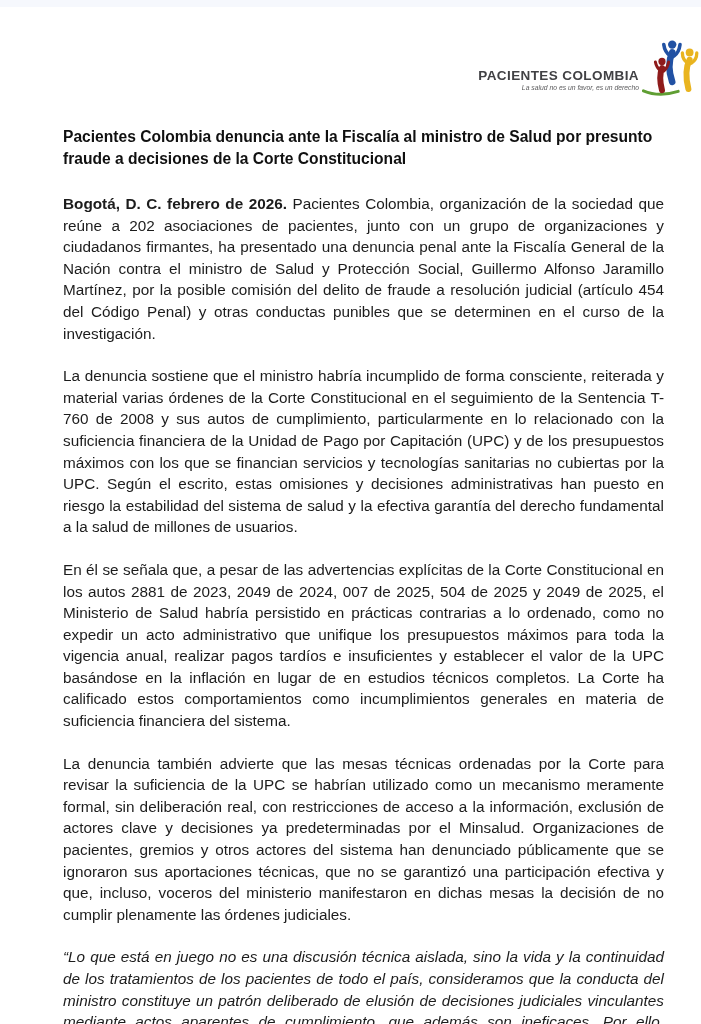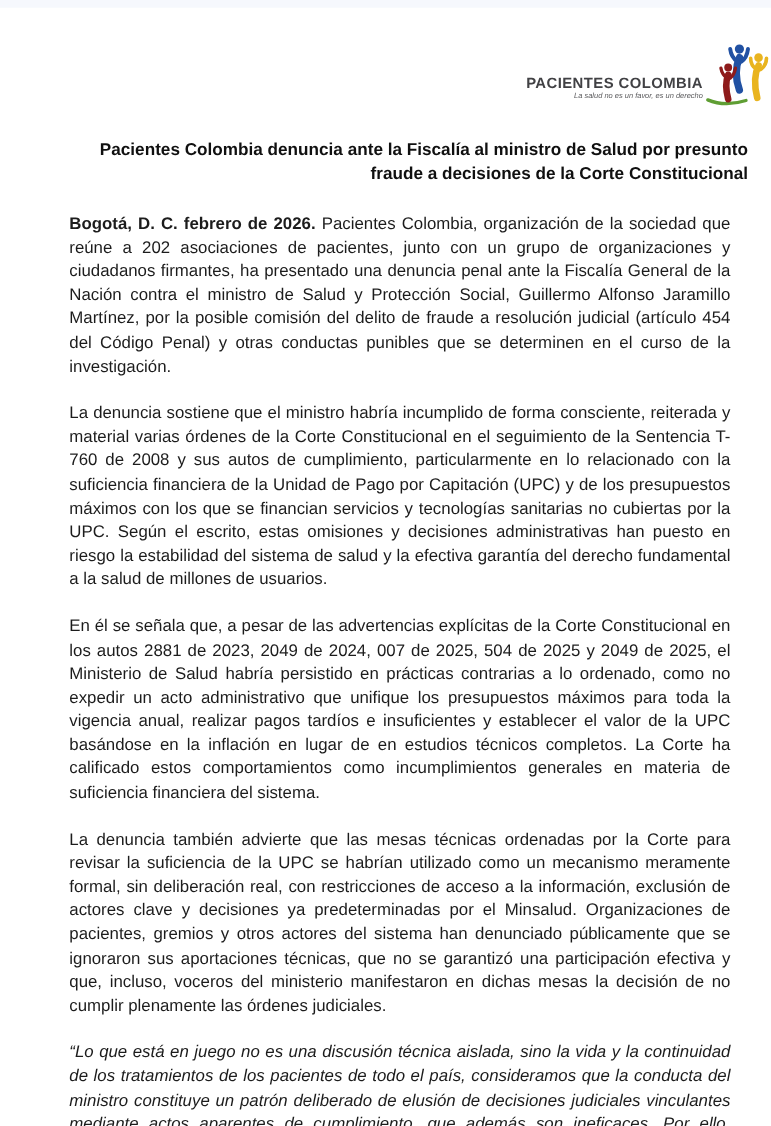--- a/index.html
+++ b/index.html
@@ -41,21 +41,21 @@
   g.fig-yellow path { stroke:var(--logo-yellow); }
   g.fig-yellow circle { fill:var(--logo-yellow); }
   .swoosh { fill:none; stroke:var(--logo-green); stroke-linecap:round; }
   
   .content {
     position:absolute; top:0; left:0; right:0;
     padding:126px 61px 0 63px;
     box-sizing:border-box;
   }
   .doc-title {
-    font-weight:bold; text-align:right;
+    font-weight:bold; text-align:left;
     font-size:15.6px; line-height:22px;
     color:#101010;
     margin:0 auto 23px auto;
     max-width:620px;
   }
   .body-par {
     font-size:15.3px; line-height:21.6px;
     text-align:justify;
     margin:0 16px 21px 0;
     color:#1c1c1c;

